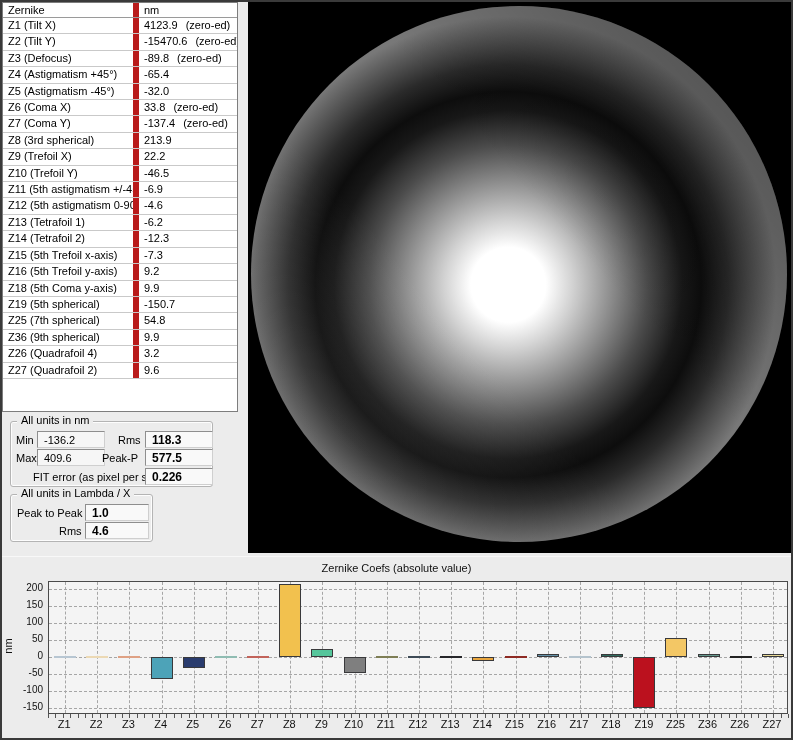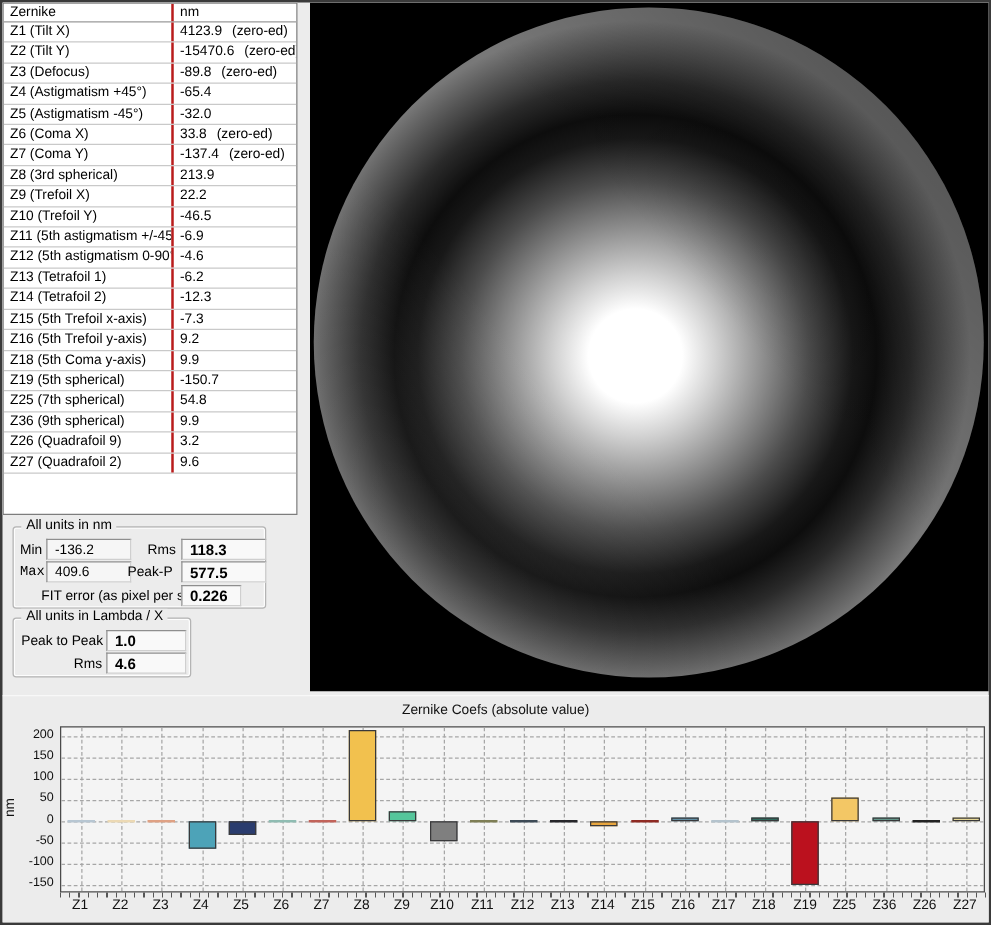--- a/index.html
+++ b/index.html
@@ -13,21 +13,21 @@
 
   
   .ztable {
     position:absolute; left:0; top:0; width:236px; height:410px;
     background:#fff; border:1px solid #7d7d7d; overflow:hidden;
   }
   .ztable .thead {
     display:flex; height:15px; border-bottom:1px solid #9a9a9a; background:#fff;
   }
   .ztable .trow { display:flex; height:16.42px; border-bottom:1px solid #c9c9c9; }
-  .ztable .c1 { width:136px; border-right:2px solid #b91c1c; padding:1px 0 0 5px;
+  .ztable .c1 { width:136px; border-right:6px solid #b91c1c; padding:1px 0 0 5px;
                 white-space:nowrap; overflow:hidden; }
   .ztable .c2 { flex:1; padding:1px 0 0 5px; white-space:nowrap; overflow:hidden; }
   .ztable .note { margin-left:8px; }
 
   
   .groupbox {
     position:absolute; border:1px solid #b4b4b4; border-radius:3px;
     box-shadow:inset 0 0 0 1px #fdfdfd;
   }
   .groupbox .gtitle {
@@ -181,47 +181,47 @@
         </div>
         <div class="trow">
           <div class="c1">Z25 (7th spherical)</div>
           <div class="c2"><span>54.8</span></div>
         </div>
         <div class="trow">
           <div class="c1">Z36 (9th spherical)</div>
           <div class="c2"><span>9.9</span></div>
         </div>
         <div class="trow">
-          <div class="c1">Z26 (Quadrafoil 9)</div>
+          <div class="c1">Z26 (Quadrafoil 4)</div>
           <div class="c2"><span>3.2</span></div>
         </div>
         <div class="trow">
           <div class="c1">Z27 (Quadrafoil 2)</div>
           <div class="c2"><span>9.6</span></div>
         </div>
       </div>
   </div>
 
   <div class="groupbox" style="left:8px; top:419px; width:203px; height:66px;">
     <div class="gtitle">All units in nm</div>
     <div class="statrow" style="left:0; top:11px; width:100%;">
       <span class="statlabel" style="left:5px;">Min</span>
       <span class="statbox" style="left:26px; top:-2px; width:68px;">-136.2</span>
       <span class="statlabel" style="left:107px;">Rms</span>
       <span class="statbox bold" style="left:134px; top:-2px; width:68px;">118.3</span>
     </div>
     <div class="statrow" style="left:0; top:29px; width:100%;">
-      <span class="statlabel" style="left:5px;font-family:Liberation Mono, monospace;">Max</span>
+      <span class="statlabel" style="left:5px;">Max</span>
       <span class="statbox" style="left:26px; top:-2px; width:68px;">409.6</span>
       <span class="statlabel" style="left:91px;">Peak-P</span>
       <span class="statbox bold" style="left:134px; top:-2px; width:68px;">577.5</span>
     </div>
     <div class="statrow" style="left:0; top:48px; width:100%;">
       <span class="statlabel" style="left:22px;">FIT error (as pixel per spot)</span>
-      <span class="statbox bold" style="left:134px; top:-2px; width:48px;">0.226</span>
+      <span class="statbox bold" style="left:134px; top:-2px; width:68px;">0.226</span>
     </div>
   </div>
 
   <div class="groupbox" style="left:8px; top:492px; width:143px; height:48px;">
     <div class="gtitle">All units in Lambda / X</div>
     <div class="statrow" style="left:0; top:11px; width:100%;">
       <span class="statlabel" style="left:6px;">Peak to Peak</span>
       <span class="statbox bold" style="left:74px; top:-2px; width:64px;">1.0</span>
     </div>
     <div class="statrow" style="left:0; top:29px; width:100%;">

